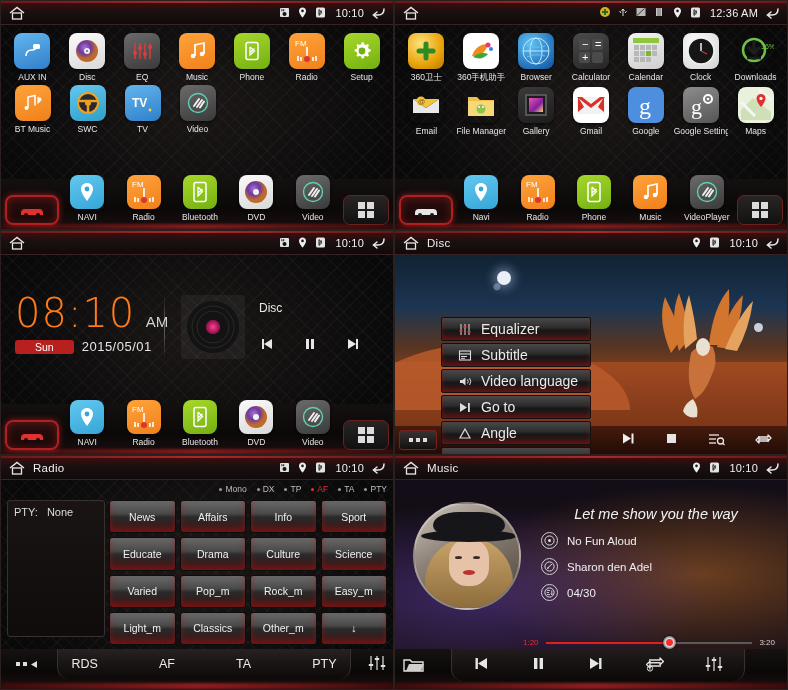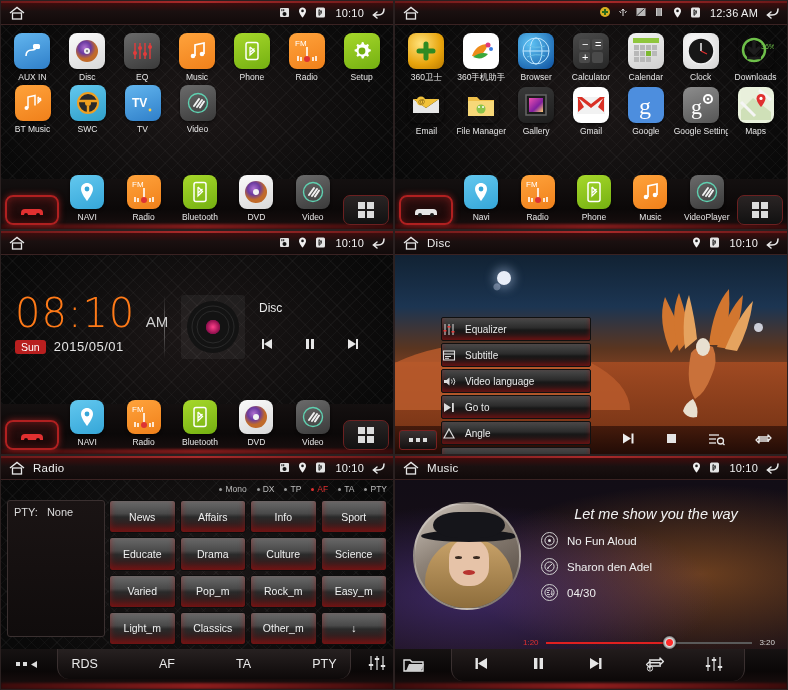--- a/index.html
+++ b/index.html
@@ -129,21 +129,21 @@
   }
   .grid-btn .g4{ display:grid; grid-template-columns:7px 7px; grid-template-rows:7px 7px; gap:2px;}
   .grid-btn .g4 i{ background:#dcdcdc; display:block; }
 
   
   .clockwrap{ position:absolute; left:14px; top:38px; }
   .big-time{ font-size:40px; color:#ff7a18; letter-spacing:1px; line-height:1;
              font-family:"DejaVu Sans", sans-serif; font-weight:300;}
   .ampm{ font-size:15px; color:#cfcfcf; margin-left:6px; }
   .dayrow{ display:flex; align-items:center; margin-top:6px; gap:8px; }
-  .day-badge{ background:#b81f1f; color:#fff; font-size:10.5px; padding:1px 6px; border-radius:3px;}
+  .day-badge{ background:#b81f1f; color:#fff; font-size:10.5px; padding:1px 20px; border-radius:3px;}
   .date-txt{ font-size:13px; color:#e4e4e4; letter-spacing:.5px;}
   .sep-line{ position:absolute; left:163px; top:40px; width:1px; height:64px;
              background:linear-gradient(to bottom,rgba(255,255,255,0),rgba(255,255,255,.35),rgba(255,255,255,0));}
   .nowplay{ position:absolute; left:180px; top:40px; display:flex; gap:14px;}
   .vinyl-box{ width:64px; height:64px; background:rgba(255,255,255,.05); border-radius:3px;
               display:flex; align-items:center; justify-content:center;}
   .npinfo .src{ font-size:12px; color:#e8e8e8; margin-top:6px;}
   .npctrl{ display:flex; gap:26px; margin-top:22px; }
   .npctrl span{ color:#e6e6e6; font-size:14px; }
 
@@ -161,22 +161,22 @@
          background:#e9eef8; box-shadow:0 0 10px 4px rgba(200,220,255,.35);}
   .moon2{ position:absolute; right:6%; top:34%; width:9px; height:9px; border-radius:50%;
           background:#f0f4ff; opacity:.8;}
   .eagle{ position:absolute; right:6%; top:14%; width:150px; height:150px; }
   .disc-menu{ position:absolute; left:46px; top:62px; width:150px; }
   .dm-item{
     height:24px; margin-bottom:2px;
     background:linear-gradient(to bottom,#4a4a4a 0%,#2b2b2b 45%,#181818 55%,#2b1414 100%);
     border:1px solid #111; border-radius:2px;
     box-shadow:inset 0 -3px 5px rgba(160,20,20,.55);
-    display:flex; align-items:center; padding-left:0; gap:9px;
-    color:#eaeaea; font-size:10px;
+    display:flex; align-items:center; padding-left:16px; gap:9px;
+    color:#eaeaea; font-size:14px;
   }
   .disc-bottom{
     position:absolute; left:0; right:0; bottom:0; height:28px;
     background:linear-gradient(to bottom,rgba(60,22,10,.85),rgba(30,10,5,.95));
     display:flex; align-items:center; justify-content:space-around;
     color:#eee; font-size:12px;
   }
   .dots-btn{ position:absolute; left:4px; bottom:4px; width:38px; height:20px;
              border:1px solid #7a2020; border-radius:3px;
              background:linear-gradient(to bottom,#3a3232,#141010);

